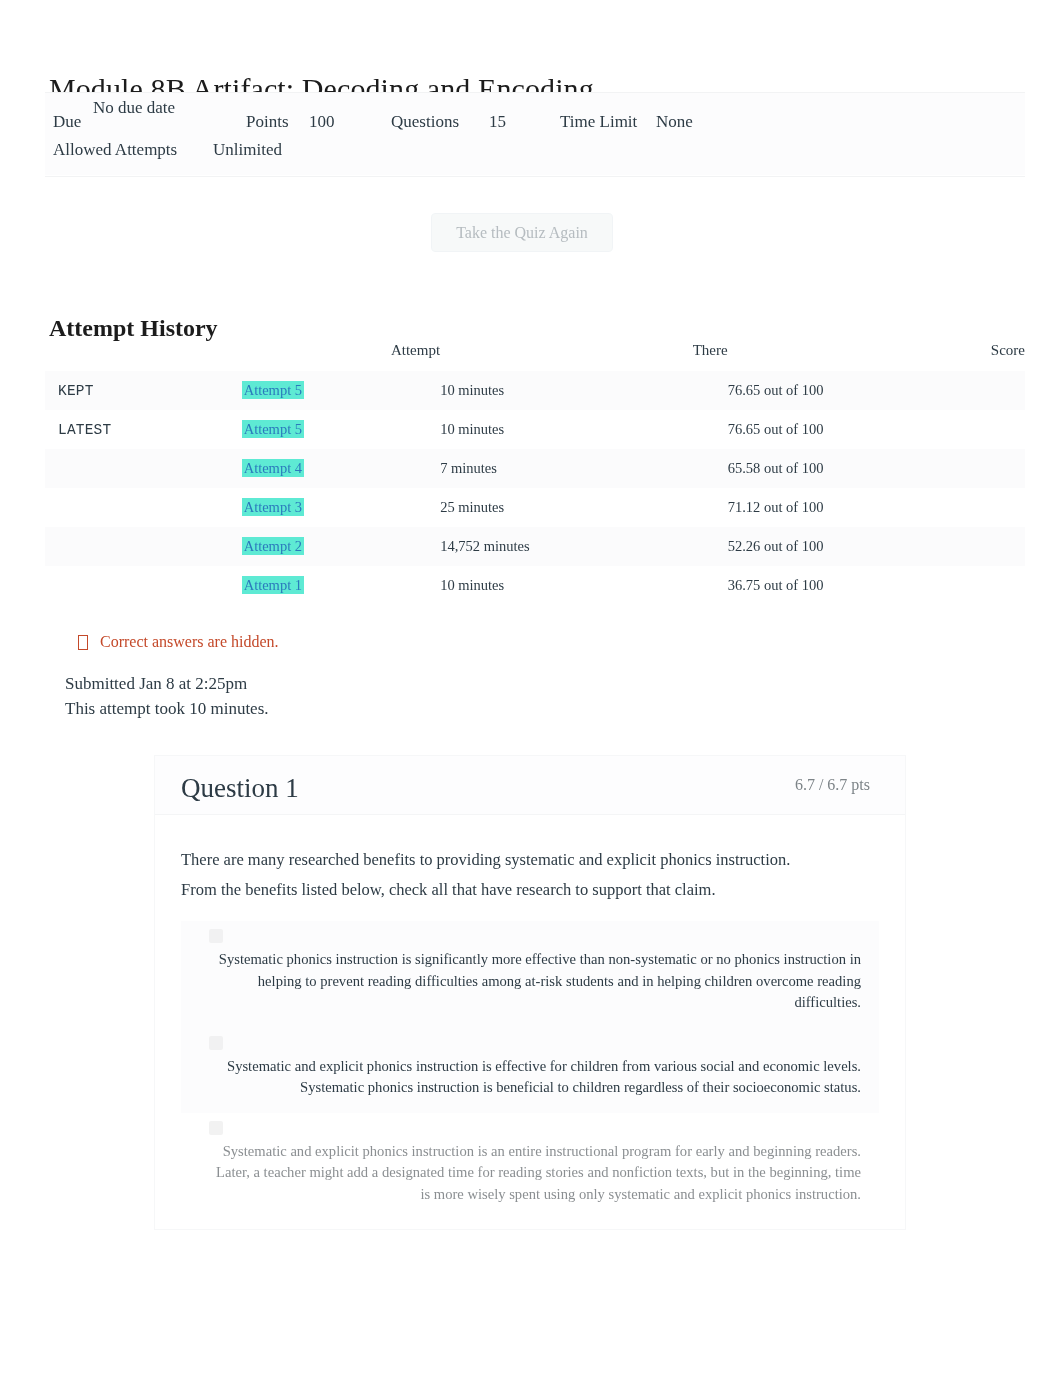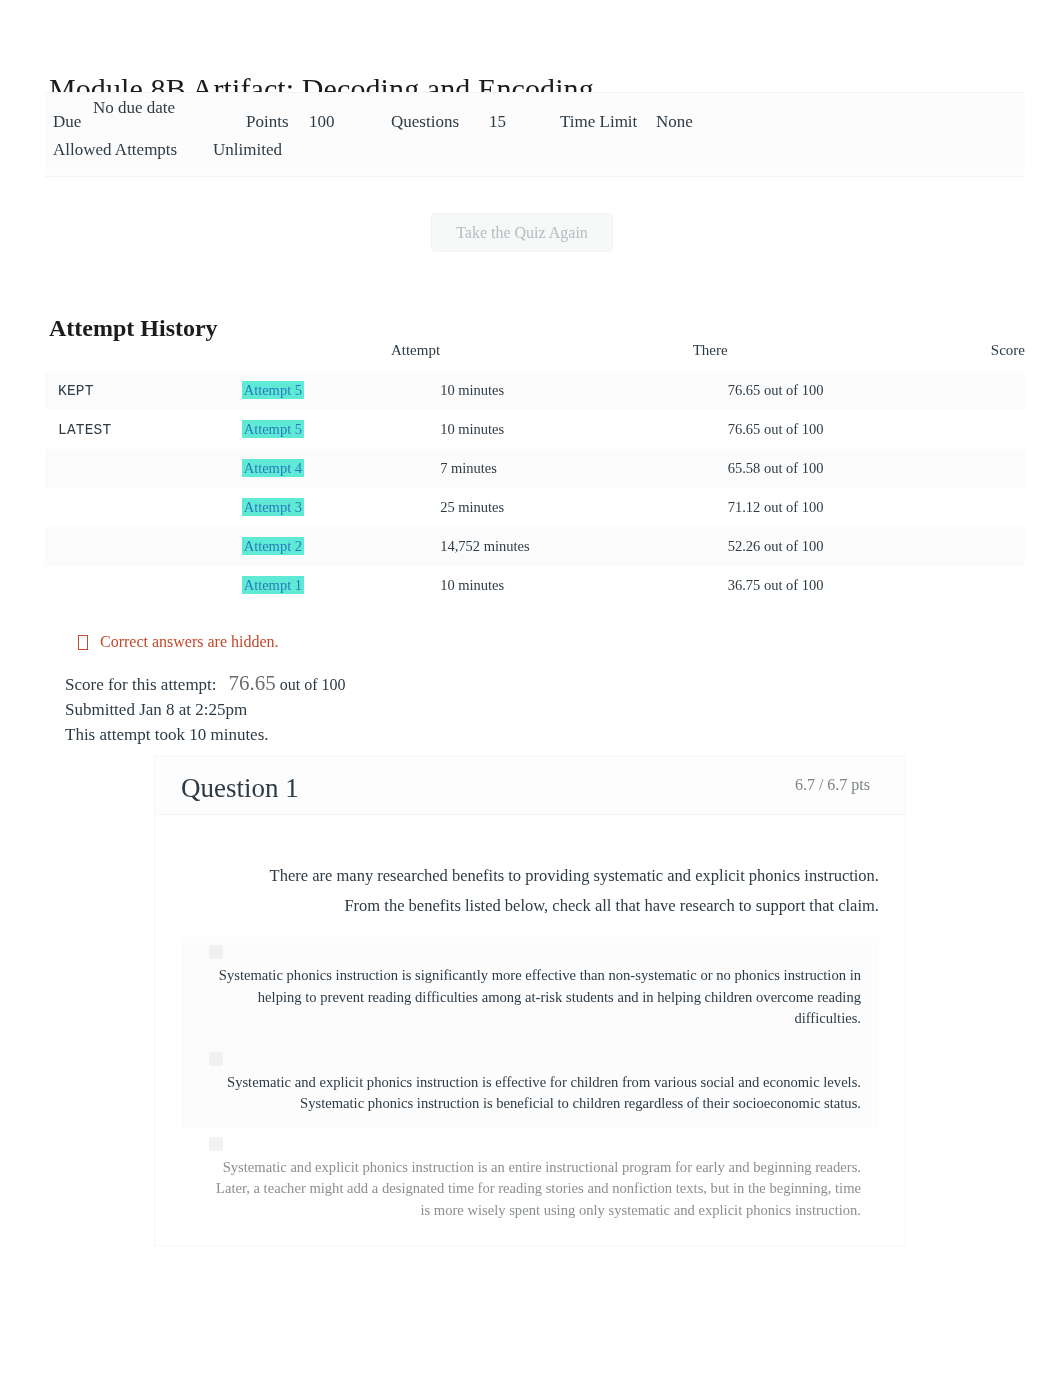--- a/index.html
+++ b/index.html
@@ -211,22 +211,21 @@
     font-size: 16px;
     color: #7d8488;
   }
   .question-body {
     padding: 32px 26px 10px 26px;
   }
   .question-text {
     font-size: 16.5px;
     line-height: 26px;
     color: #2d3b45;
-    margin: 16px 0 18px 0;
-    text-align: right;
+    margin: 0 0 18px 0;
   }
 
   .answers { margin-top: 14px; }
   .answer {
     position: relative;
     padding: 28px 18px 14px 30px;
     min-height: 56px;
     box-sizing: border-box;
     text-align: right;
   }
@@ -324,23 +323,20 @@
       </tr>
     </tbody>
   </table>
 
   <div class="hidden-notice">
     <span class="notice-icon"></span>
     <span>Correct answers are hidden.</span>
   </div>
 
   <div class="score-block">
-    <div class="score-line">
-      <span>Score for this attempt:</span><span class="score-value">76.65</span><span class="score-outof">out of 100</span>
-    </div>
     <div class="score-line">Submitted Jan 8 at 2:25pm</div>
     <div class="score-line">This attempt took 10 minutes.</div>
   </div>
 
   <div class="question-card">
     <div class="question-header">
       <div class="question-name">Question 1</div>
       <div class="question-points">6.7 / 6.7 pts</div>
     </div>
     <div class="question-body">

